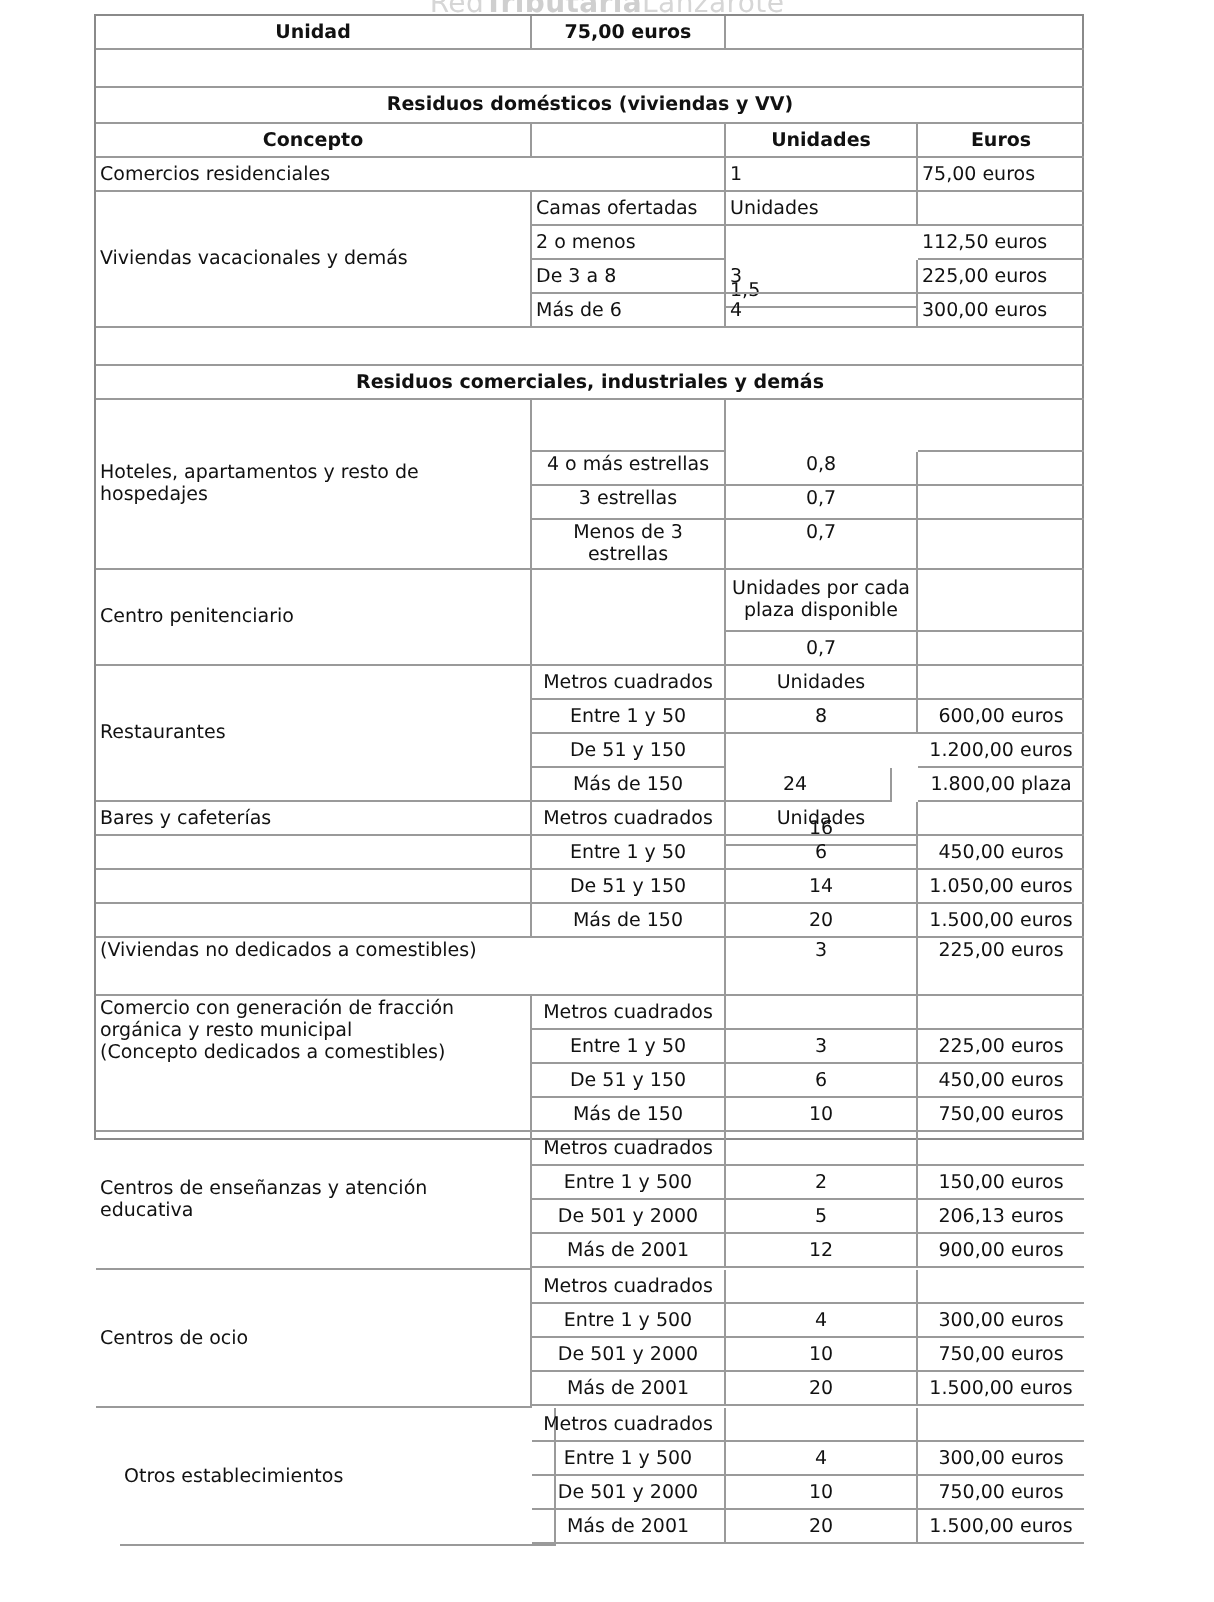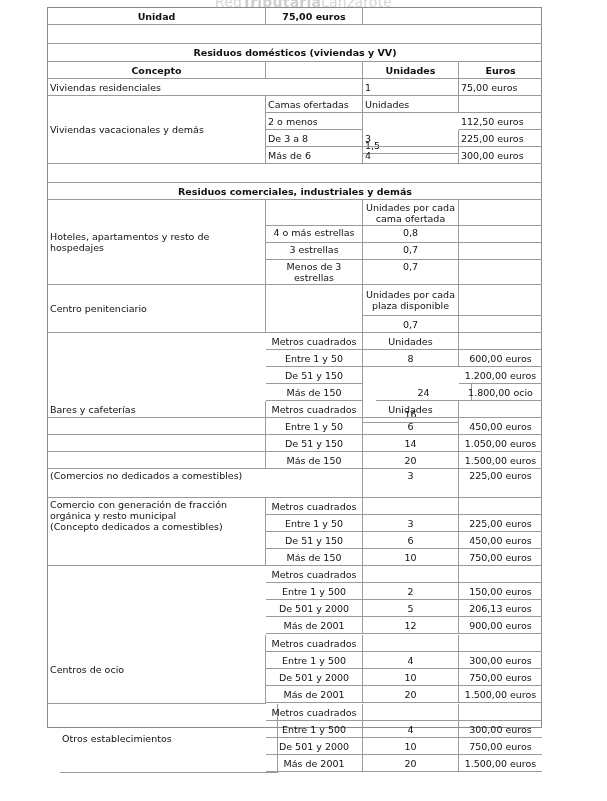--- a/index.html
+++ b/index.html
@@ -1,21 +1,21 @@
 <!DOCTYPE html>
 <html><head>
 <meta charset="utf-8">
 <style>
   html, body { margin:0; padding:0; background:#ffffff; }
   body { width:607px; height:801px; position:relative; overflow:hidden;
          font-family:"DejaVu Sans", sans-serif; font-size:9.5px; color:#111; }
   .watermark { position:absolute; top:-6px; left:0; width:607px; text-align:center;
                font-size:14px; color:#d6d6d6; letter-spacing:0.2px; }
   .watermark b { font-weight:bold; color:#cfcfcf; }
-  .tbl { position:absolute; left:47px; top:7px; width:495px; height:721px;
+  .tbl { position:absolute; left:47px; top:7px; width:495px; height:563px;
          border:1px solid #8a8a8a; box-sizing:border-box; }
   .cell { position:absolute; box-sizing:border-box; border-right:1px solid #9a9a9a;
           border-bottom:1px solid #9a9a9a; display:flex; align-items:center;
           padding:0 2px; overflow:hidden; line-height:11px; }
   .c { justify-content:center; text-align:center; }
   .l { justify-content:flex-start; text-align:left; }
   .b { font-weight:bold; }
   .top { align-items:flex-start; padding-top:1px; }
   .nr { border-right:none; }
 </style>
@@ -29,106 +29,107 @@
 <div class="tbl" id="tbl">
     <div class="cell c b" style="left: 0px; top: 0px; width: 218px; height: 17px;">Unidad</div>
     <div class="cell c b" style="left: 218px; top: 0px; width: 97px; height: 17px;">75,00 euros</div>
     <div class="cell nr" style="left: 315px; top: 0px; width: 179px; height: 17px;"></div>
     <div class="cell nr" style="left: 0px; top: 17px; width: 494px; height: 19px;"></div>
     <div class="cell c b nr" style="left: 0px; top: 36px; width: 494px; height: 18px;">Residuos domésticos (viviendas y VV)</div>
     <div class="cell c b" style="left: 0px; top: 54px; width: 218px; height: 17px; text-align: center;">Concepto</div>
     <div class="cell " style="left: 218px; top: 54px; width: 97px; height: 17px;"></div>
     <div class="cell c b" style="left: 315px; top: 54px; width: 96px; height: 17px;">Unidades</div>
     <div class="cell c b nr" style="left: 411px; top: 54px; width: 83px; height: 17px;">Euros</div>
-    <div class="cell l" style="left: 0px; top: 71px; width: 315px; height: 17px;">Viviendas residenciales</div>
+    <div class="cell l" style="left: 0px; top: 71px; width: 315px; height: 17px;">Comercios residenciales</div>
     <div class="cell l" style="left: 315px; top: 71px; width: 96px; height: 17px;">1</div>
     <div class="cell l nr" style="left: 411px; top: 71px; width: 83px; height: 17px;">75,00 euros</div>
     <div class="cell l" style="left: 0px; top: 88px; width: 218px; height: 68px; text-align: right;">Viviendas vacacionales y demás</div>
     <div class="cell l" style="left: 218px; top: 88px; width: 97px; height: 17px;">Camas ofertadas</div>
     <div class="cell l" style="left: 315px; top: 88px; width: 96px; height: 17px;">Unidades</div>
     <div class="cell nr" style="left: 411px; top: 88px; width: 83px; height: 17px;"></div>
     <div class="cell l" style="left: 218px; top: 105px; width: 97px; height: 17px;">2 o menos</div>
     <div class="cell l" style="left: 315px; top: 105px; width: 96px; height: 17px; margin-top: 24px;">1,5</div>
     <div class="cell l nr" style="left: 411px; top: 105px; width: 83px; height: 17px;">112,50 euros</div>
     <div class="cell l" style="left: 218px; top: 122px; width: 97px; height: 17px;">De 3 a 8</div>
     <div class="cell l" style="left: 315px; top: 122px; width: 96px; height: 17px;">3</div>
     <div class="cell l nr" style="left: 411px; top: 122px; width: 83px; height: 17px;">225,00 euros</div>
     <div class="cell l" style="left: 218px; top: 139px; width: 97px; height: 17px;">Más de 6</div>
     <div class="cell l" style="left: 315px; top: 139px; width: 96px; height: 17px;">4</div>
     <div class="cell l nr" style="left: 411px; top: 139px; width: 83px; height: 17px;">300,00 euros</div>
     <div class="cell nr" style="left: 0px; top: 156px; width: 494px; height: 19px;"></div>
     <div class="cell c b nr" style="left: 0px; top: 175px; width: 494px; height: 17px;">Residuos comerciales, industriales y demás</div>
     <div class="cell l" style="left: 0px; top: 192px; width: 218px; height: 85px;">Hoteles, apartamentos y resto de hospedajes</div>
     <div class="cell " style="left: 218px; top: 192px; width: 97px; height: 26px;"></div>
-    <div class="cell c" style="left: 315px; top: 192px; width: 96px; height: 26px;">Unidades por cada cama ofertada</div>
     <div class="cell nr" style="left: 411px; top: 192px; width: 83px; height: 26px;"></div>
     <div class="cell c top" style="left: 218px; top: 218px; width: 97px; height: 17px;">4 o más estrellas</div>
     <div class="cell c top" style="left: 315px; top: 218px; width: 96px; height: 17px;">0,8</div>
     <div class="cell nr" style="left: 411px; top: 218px; width: 83px; height: 17px;"></div>
     <div class="cell c top" style="left: 218px; top: 235px; width: 97px; height: 17px;">3 estrellas</div>
     <div class="cell c top" style="left: 315px; top: 235px; width: 96px; height: 17px;">0,7</div>
     <div class="cell nr" style="left: 411px; top: 235px; width: 83px; height: 17px;"></div>
     <div class="cell c top" style="left: 218px; top: 252px; width: 97px; height: 25px;">Menos de 3 estrellas</div>
     <div class="cell c top" style="left: 315px; top: 252px; width: 96px; height: 25px;">0,7</div>
     <div class="cell nr" style="left: 411px; top: 252px; width: 83px; height: 25px;"></div>
     <div class="cell l" style="left: 0px; top: 277px; width: 218px; height: 48px;">Centro penitenciario</div>
     <div class="cell " style="left: 218px; top: 277px; width: 97px; height: 48px;"></div>
     <div class="cell c" style="left: 315px; top: 277px; width: 96px; height: 31px; text-align: center;">Unidades por cada plaza disponible</div>
     <div class="cell nr" style="left: 411px; top: 277px; width: 83px; height: 31px;"></div>
     <div class="cell c" style="left: 315px; top: 308px; width: 96px; height: 17px;">0,7</div>
     <div class="cell nr" style="left: 411px; top: 308px; width: 83px; height: 17px;"></div>
+    <div class="cell l" style="left: 0px; top: 325px; width: 218px; height: 68px;">Restaurantes</div>
     <div class="cell c" style="left: 218px; top: 325px; width: 97px; height: 17px;">Metros cuadrados</div>
     <div class="cell c" style="left: 315px; top: 325px; width: 96px; height: 17px;">Unidades</div>
     <div class="cell nr" style="left: 411px; top: 325px; width: 83px; height: 17px;"></div>
     <div class="cell c" style="left: 218px; top: 342px; width: 97px; height: 17px;">Entre 1 y 50</div>
     <div class="cell c" style="left: 315px; top: 342px; width: 96px; height: 17px;">8</div>
     <div class="cell c nr" style="left: 411px; top: 342px; width: 83px; height: 17px;">600,00 euros</div>
     <div class="cell c" style="left: 218px; top: 359px; width: 97px; height: 17px;">De 51 y 150</div>
     <div class="cell c" style="left: 315px; top: 359px; width: 96px; height: 17px; margin-top: 39px;">16</div>
     <div class="cell c nr" style="left: 411px; top: 359px; width: 83px; height: 17px;">1.200,00 euros</div>
     <div class="cell c" style="left: 218px; top: 376px; width: 97px; height: 17px;">Más de 150</div>
-    <div class="cell c" style="left: 328px; top: 376px; width: 96px; height: 17px;">24</div>
-    <div class="cell c nr" style="left: 411px; top: 376px; width: 83px; height: 17px;">1.800,00 ocio</div>
+    <div class="cell c" style="left: 302px; top: 376px; width: 96px; height: 17px;">24</div>
+    <div class="cell c nr" style="left: 411px; top: 376px; width: 83px; height: 17px;">1.800,00 plaza</div>
     <div class="cell l" style="left: 0px; top: 393px; width: 218px; height: 17px;">Bares y cafeterías</div>
     <div class="cell c" style="left: 218px; top: 393px; width: 97px; height: 17px;">Metros cuadrados</div>
     <div class="cell c" style="left: 315px; top: 393px; width: 96px; height: 17px;">Unidades</div>
     <div class="cell nr" style="left: 411px; top: 393px; width: 83px; height: 17px;"></div>
     <div class="cell " style="left: 0px; top: 410px; width: 218px; height: 17px;"></div>
     <div class="cell c" style="left: 218px; top: 410px; width: 97px; height: 17px;">Entre 1 y 50</div>
     <div class="cell c" style="left: 315px; top: 410px; width: 96px; height: 17px;">6</div>
     <div class="cell c nr" style="left: 411px; top: 410px; width: 83px; height: 17px;">450,00 euros</div>
     <div class="cell " style="left: 0px; top: 427px; width: 218px; height: 17px;"></div>
     <div class="cell c" style="left: 218px; top: 427px; width: 97px; height: 17px;">De 51 y 150</div>
     <div class="cell c" style="left: 315px; top: 427px; width: 96px; height: 17px;">14</div>
     <div class="cell c nr" style="left: 411px; top: 427px; width: 83px; height: 17px;">1.050,00 euros</div>
     <div class="cell " style="left: 0px; top: 444px; width: 218px; height: 17px;"></div>
     <div class="cell c" style="left: 218px; top: 444px; width: 97px; height: 17px;">Más de 150</div>
     <div class="cell c" style="left: 315px; top: 444px; width: 96px; height: 17px;">20</div>
     <div class="cell c nr" style="left: 411px; top: 444px; width: 83px; height: 17px;">1.500,00 euros</div>
     <div class="cell l top" style="left: 0px; top: 461px; width: 315px; height: 29px; flex-direction: column; align-items: flex-start;">
-      <span>(Comercios no dedicados a comestibles)</span>
+      <span>(Viviendas no dedicados a comestibles)</span>
     </div>
     <div class="cell c top" style="left: 315px; top: 461px; width: 96px; height: 29px;">3</div>
     <div class="cell c top nr" style="left: 411px; top: 461px; width: 83px; height: 29px;">225,00 euros</div>
     <div class="cell l top" style="left: 0px; top: 490px; width: 218px; height: 68px; flex-direction: column; align-items: flex-start;">
       <span>Comercio con generación de fracción orgánica y resto municipal</span>
       <span>(Concepto dedicados a comestibles)</span>
     </div>
     <div class="cell c" style="left: 218px; top: 490px; width: 97px; height: 17px;">Metros cuadrados</div>
     <div class="cell " style="left: 315px; top: 490px; width: 96px; height: 17px;"></div>
     <div class="cell nr" style="left: 411px; top: 490px; width: 83px; height: 17px;"></div>
     <div class="cell c" style="left: 218px; top: 507px; width: 97px; height: 17px;">Entre 1 y 50</div>
     <div class="cell c" style="left: 315px; top: 507px; width: 96px; height: 17px;">3</div>
     <div class="cell c nr" style="left: 411px; top: 507px; width: 83px; height: 17px;">225,00 euros</div>
     <div class="cell c" style="left: 218px; top: 524px; width: 97px; height: 17px;">De 51 y 150</div>
     <div class="cell c" style="left: 315px; top: 524px; width: 96px; height: 17px;">6</div>
     <div class="cell c nr" style="left: 411px; top: 524px; width: 83px; height: 17px;">450,00 euros</div>
     <div class="cell c" style="left: 218px; top: 541px; width: 97px; height: 17px;">Más de 150</div>
     <div class="cell c" style="left: 315px; top: 541px; width: 96px; height: 17px;">10</div>
     <div class="cell c nr" style="left: 411px; top: 541px; width: 83px; height: 17px;">750,00 euros</div>
+    <div class="cell l" style="left: 0px; top: 558px; width: 218px; height: 69px;">Centros de enseñanzas y atención educativa</div>
     <div class="cell c" style="left: 218px; top: 558px; width: 97px; height: 17px;">Metros cuadrados</div>
     <div class="cell " style="left: 315px; top: 558px; width: 96px; height: 17px;"></div>
     <div class="cell nr" style="left: 411px; top: 558px; width: 83px; height: 17px;"></div>
     <div class="cell c" style="left: 218px; top: 575px; width: 97px; height: 17px;">Entre 1 y 500</div>
     <div class="cell c" style="left: 315px; top: 575px; width: 96px; height: 17px;">2</div>
     <div class="cell c nr" style="left: 411px; top: 575px; width: 83px; height: 17px;">150,00 euros</div>
     <div class="cell c" style="left: 218px; top: 592px; width: 97px; height: 17px;">De 501 y 2000</div>
     <div class="cell c" style="left: 315px; top: 592px; width: 96px; height: 17px;">5</div>
     <div class="cell c nr" style="left: 411px; top: 592px; width: 83px; height: 17px;">206,13 euros</div>
     <div class="cell c" style="left: 218px; top: 609px; width: 97px; height: 17px;">Más de 2001</div>

